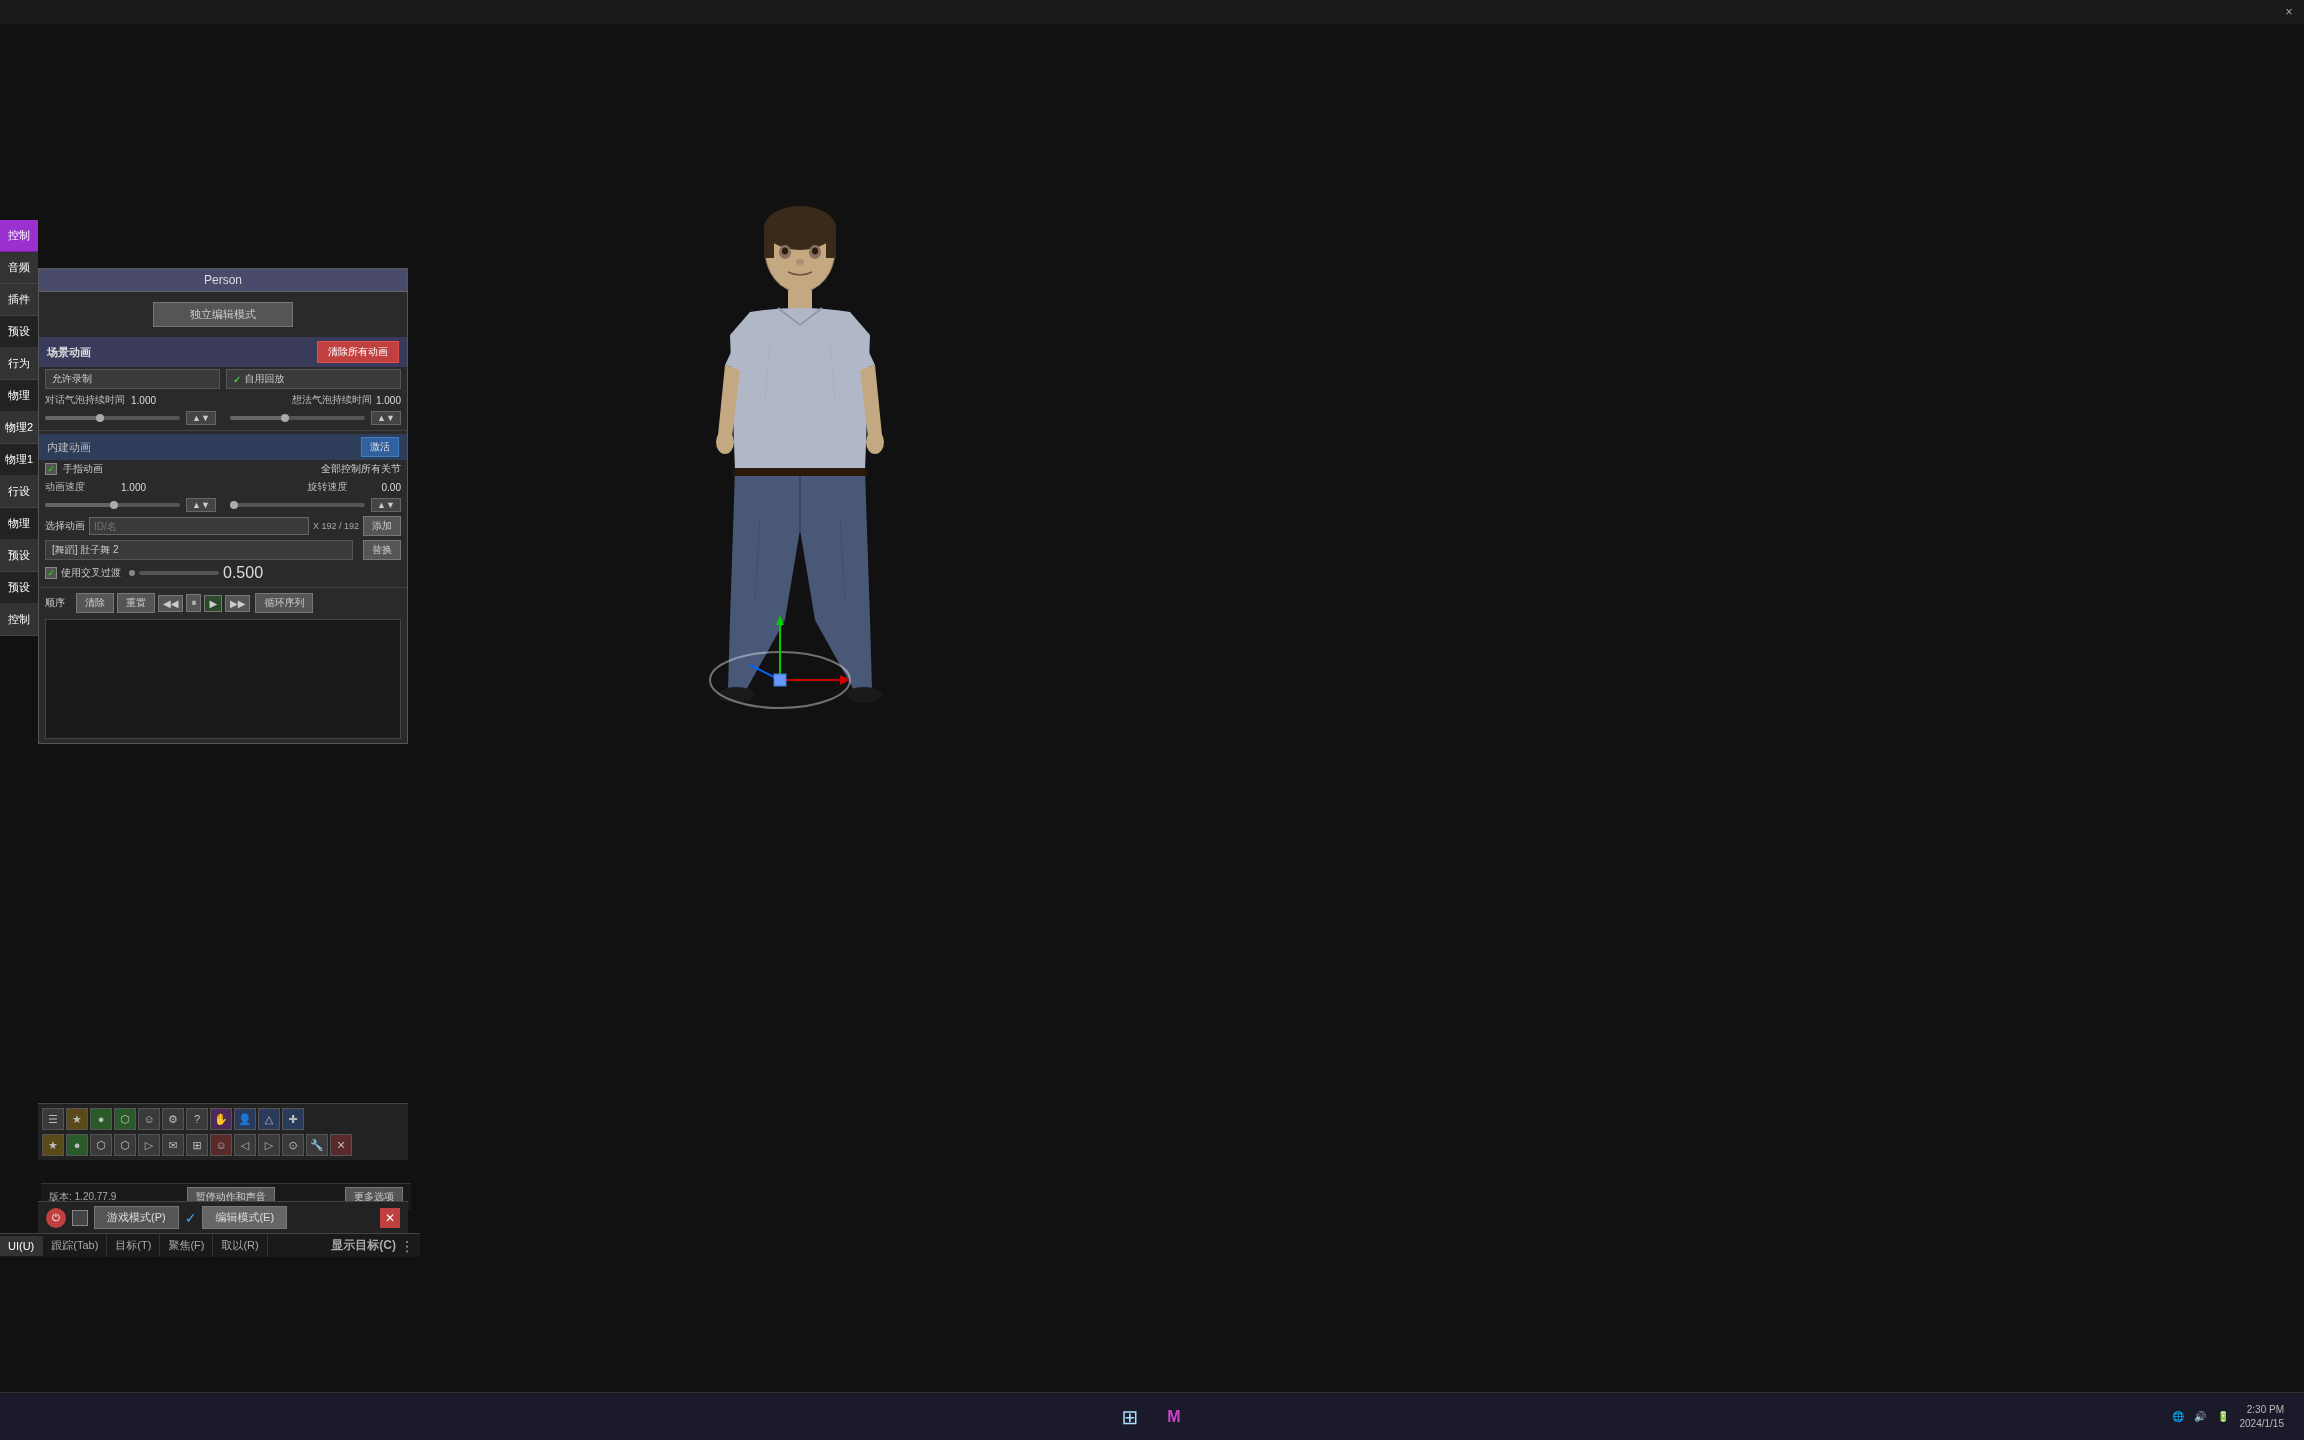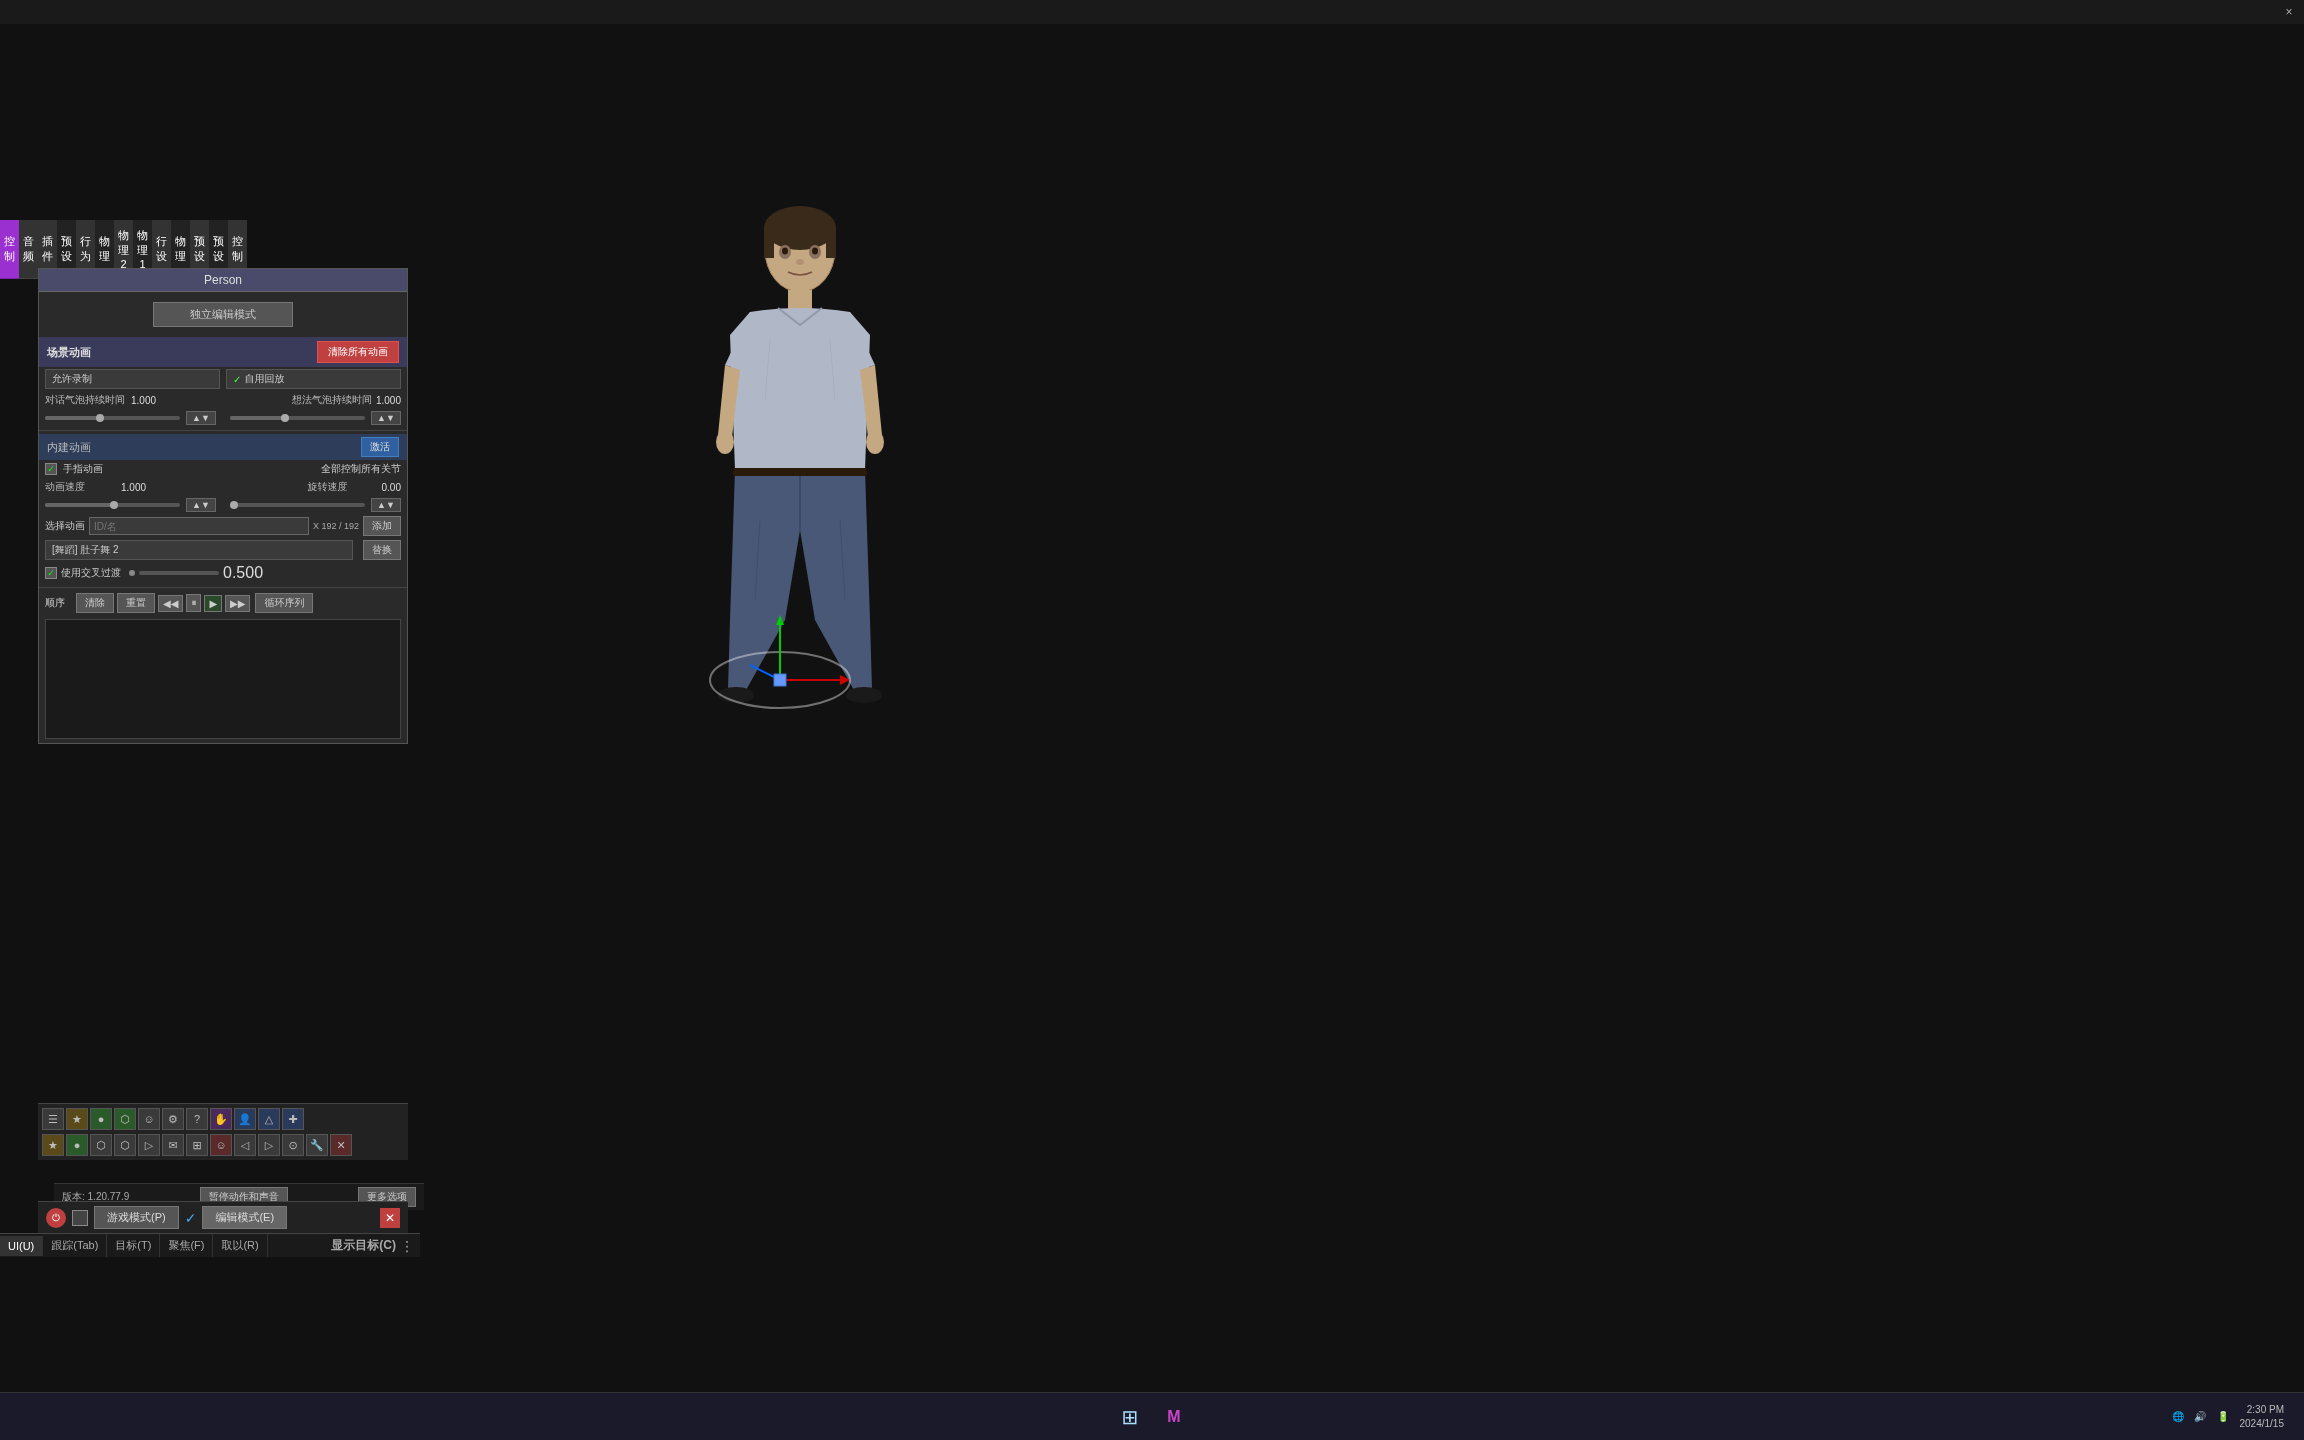--- a/index.html
+++ b/index.html
@@ -23,21 +23,21 @@
       background: #111;
     }
 
     
     .sidebar-tabs {
       position: absolute;
       left: 0;
       top: 220px;
       width: 38px;
       display: flex;
-      flex-direction: row;
+      flex-direction: column;
       gap: 0;
       z-index: 10;
     }
     .sidebar-tab {
       background: #9b30d0;
       color: white;
       font-size: 11px;
       padding: 8px 4px;
       text-align: center;
       cursor: pointer;
@@ -248,21 +248,21 @@
       color: #bbb;
     }
     .toolbar-icon.green { background: #2a5a2a; }
     .toolbar-icon.red { background: #5a2a2a; }
     .toolbar-icon.blue { background: #2a3a5a; }
     .toolbar-icon.purple { background: #4a2a5a; }
     .toolbar-icon.yellow { background: #5a4a1a; }
 
     .version-bar {
       position: absolute;
-      left: 54px;
+      left: 41px;
       bottom: 155px;
       width: 370px;
       background: #1a1a1a;
       border-top: 1px solid #333;
       display: flex;
       align-items: center;
       justify-content: space-between;
       padding: 3px 8px;
       font-size: 10px;
       color: #aaa;

